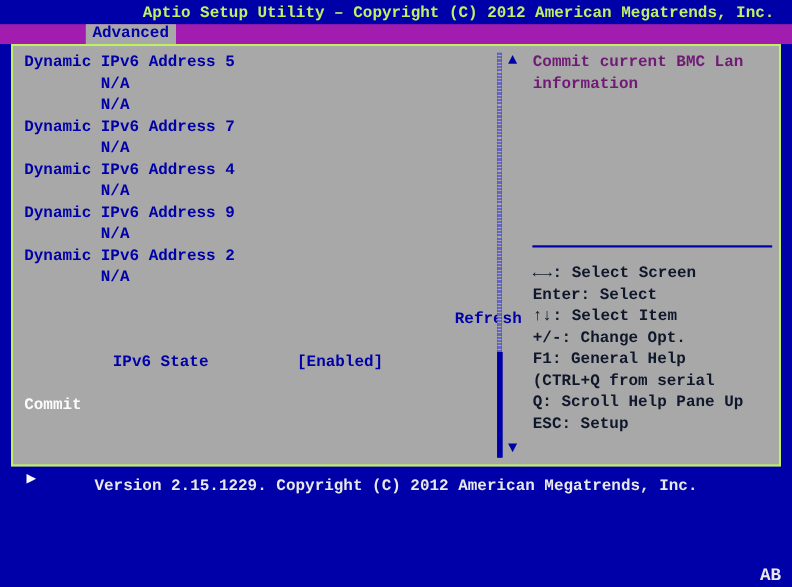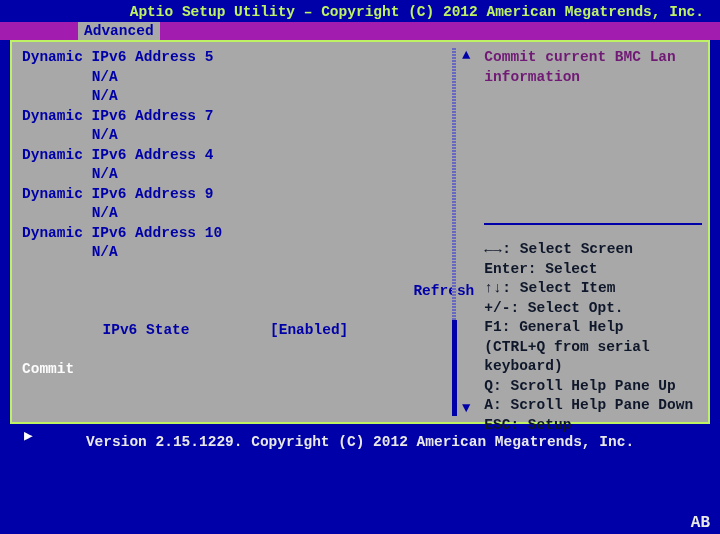--- a/index.html
+++ b/index.html
@@ -130,21 +130,21 @@
   <div class="left-pane">
     <div class="row">Dynamic IPv6 Address 5</div>
     <div class="row">        <span>N/A</span></div>
     <div class="row">        <span>N/A</span></div>
     <div class="row">Dynamic IPv6 Address 7</div>
     <div class="row">        <span>N/A</span></div>
     <div class="row">Dynamic IPv6 Address 4</div>
     <div class="row">        <span>N/A</span></div>
     <div class="row">Dynamic IPv6 Address 9</div>
     <div class="row">        <span>N/A</span></div>
-    <div class="row">Dynamic IPv6 Address 10</div>
+    <div class="row">Dynamic IPv6 Address 2</div>
     <div class="row">        <span>N/A</span></div>
     <div class="row">&nbsp;</div>
     <div class="row action-row">Refresh</div>
     <div class="row">&nbsp;</div>
     <div class="setting-row">
       <span class="setting-label">IPv6 State</span>
       <span class="setting-value">[Enabled]</span>
     </div>
     <div class="row">&nbsp;</div>
     <div class="row selected-row">Commit</div>
@@ -160,25 +160,23 @@
   <div class="right-pane">
     <div class="help-top">Commit current BMC Lan</div>
     <div class="help-top">information</div>
     <div class="right-divider-wrap">
         <div class="help-divider"></div>
       </div>
     <div class="right-lower">
       <div class="help-keys"><span class="icon-arrows">←→</span><span>: Select Screen</span></div>
       <div class="help-keys">Enter: Select</div>
       <div class="help-keys"><span class="icon-arrows">↑↓</span><span>: Select Item</span></div>
-      <div class="help-keys">+/-: Select Opt.</div>
+      <div class="help-keys">+/-: Change Opt.</div>
       <div class="help-keys">F1: General Help</div>
       <div class="help-keys">(CTRL+Q from serial</div>
-      <div class="help-keys">keyboard)</div>
       <div class="help-keys">Q: Scroll Help Pane Up</div>
-      <div class="help-keys">A: Scroll Help Pane Down</div>
       <div class="help-keys">ESC: Setup</div>
     </div>
   </div>
 </div>
 
 <div class="footer">Version 2.15.1229. Copyright (C) 2012 American Megatrends, Inc.</div>
 <div class="corner">AB</div>
 
 </body></html>

